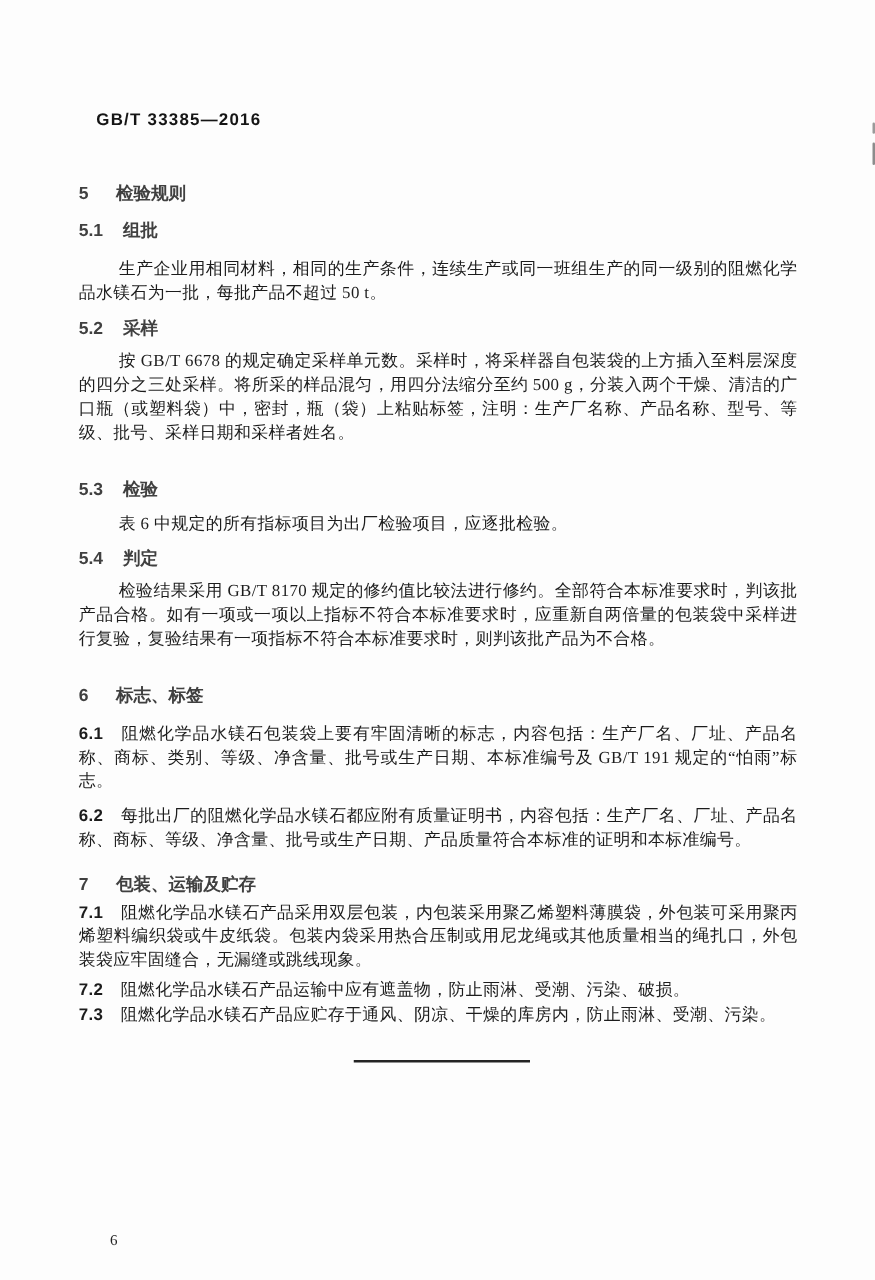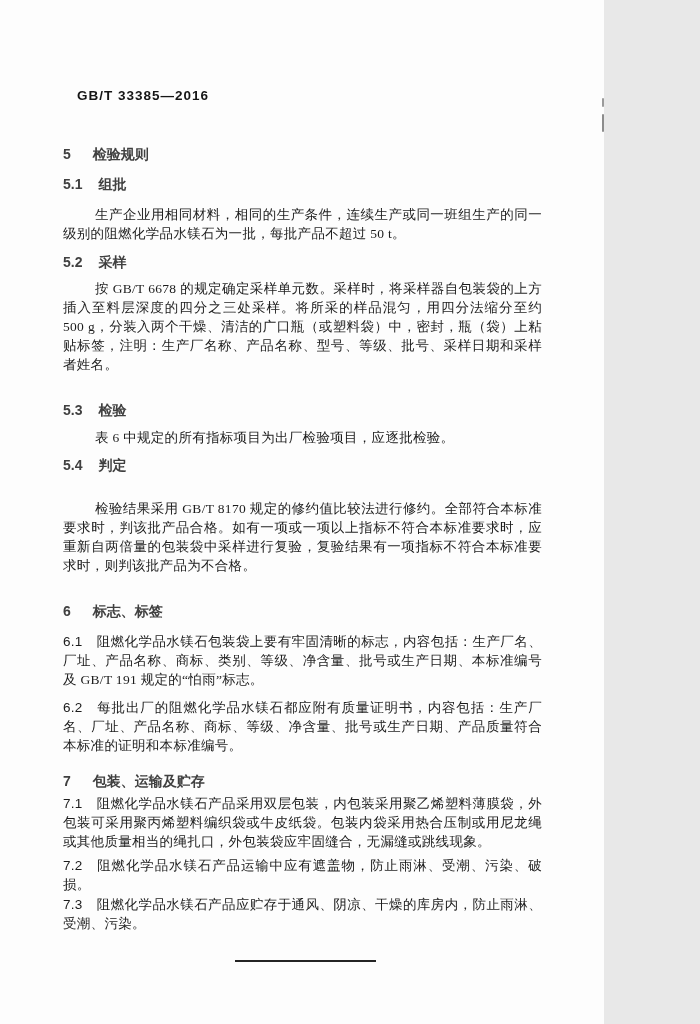--- a/index.html
+++ b/index.html
@@ -2,21 +2,21 @@
 <html><head>
 <meta charset="utf-8">
 <style>
   html, body {
     margin: 0;
     padding: 0;
     background: #e8e8e8;
   }
   .page {
     position: relative;
-    width: 604px;
+    width: 700px;
     height: 1024px;
     background: #fdfdfd;
     overflow: hidden;
     box-sizing: border-box;
     padding: 0 62px 0 63px;
     color: #1c1c1c;
     font-family: "Liberation Serif", serif;
   }
   .std-code {
     margin: 88px 0 0 14px;
@@ -47,21 +47,21 @@
   .indent { text-indent: 32px; }
   .clause {
     margin: 0;
     font-size: 13.5px;
     line-height: 19px;
     letter-spacing: 0.3px;
     text-align: justify;
   }
   .cnum {
     font-family: "Liberation Sans", sans-serif;
-    font-weight: normal;
+    font-weight: bold;
     margin-right: 14px;
   }
   .divider {
     width: 141px;
     height: 2px;
     background: #242424;
     margin: 27px auto 0;
     position: relative;
     left: 3px;
   }
@@ -101,21 +101,21 @@
   <p class="body indent" style="margin-top:9px">按 GB/T 6678 的规定确定采样单元数。采样时，将采样器自包装袋的上方插入至料层深度的四分之三处采样。将所采的样品混匀，用四分法缩分至约 500 g，分装入两个干燥、清洁的广口瓶（或塑料袋）中，密封，瓶（袋）上粘贴标签，注明：生产厂名称、产品名称、型号、等级、批号、采样日期和采样者姓名。</p>
 
   <h3 class="sub" style="margin-top:28px">
     <span class="num">5.3</span><span>检验</span>
   </h3>
   <p class="body indent" style="margin-top:10px">表 6 中规定的所有指标项目为出厂检验项目，应逐批检验。</p>
 
   <h3 class="sub" style="margin-top:10px">
     <span class="num">5.4</span><span>判定</span>
   </h3>
-  <p class="body indent" style="margin-top:26px">检验结果采用 GB/T 8170 规定的修约值比较法进行修约。全部符合本标准要求时，判该批产品合格。如有一项或一项以上指标不符合本标准要求时，应重新自两倍量的包装袋中采样进行复验，复验结果有一项指标不符合本标准要求时，则判该批产品为不合格。</p>
+  <p class="body indent" style="margin-top:9px">检验结果采用 GB/T 8170 规定的修约值比较法进行修约。全部符合本标准要求时，判该批产品合格。如有一项或一项以上指标不符合本标准要求时，应重新自两倍量的包装袋中采样进行复验，复验结果有一项指标不符合本标准要求时，则判该批产品为不合格。</p>
 
   <h2 class="sec" style="margin-top:28px">
     <span class="num">6</span><span>标志、标签</span>
   </h2>
 
   <p class="clause" style="margin-top:13px">
     <span class="cnum">6.1</span><span>阻燃化学品水镁石包装袋上要有牢固清晰的标志，内容包括：生产厂名、厂址、产品名称、商标、类别、等级、净含量、批号或生产日期、本标准编号及 GB/T 191 规定的“怕雨”标志。</span>
   </p>
   <p class="clause" style="margin-top:9px">
     <span class="cnum">6.2</span><span>每批出厂的阻燃化学品水镁石都应附有质量证明书，内容包括：生产厂名、厂址、产品名称、商标、等级、净含量、批号或生产日期、产品质量符合本标准的证明和本标准编号。</span>

